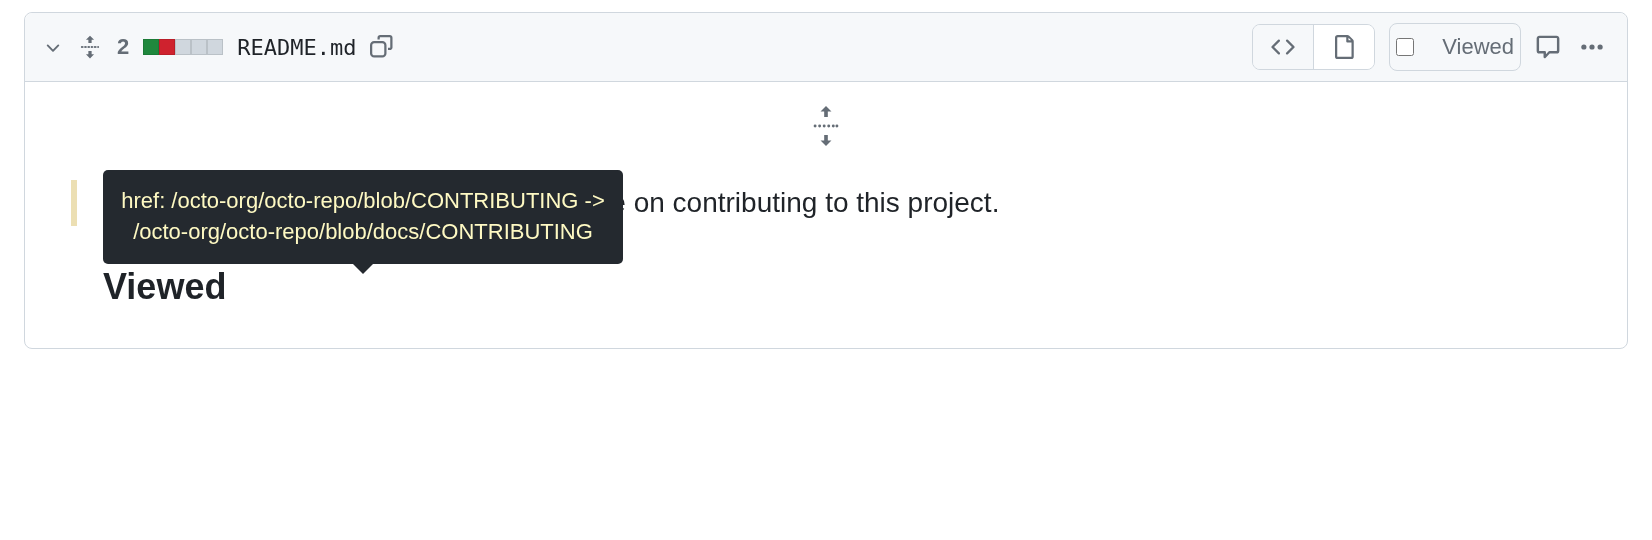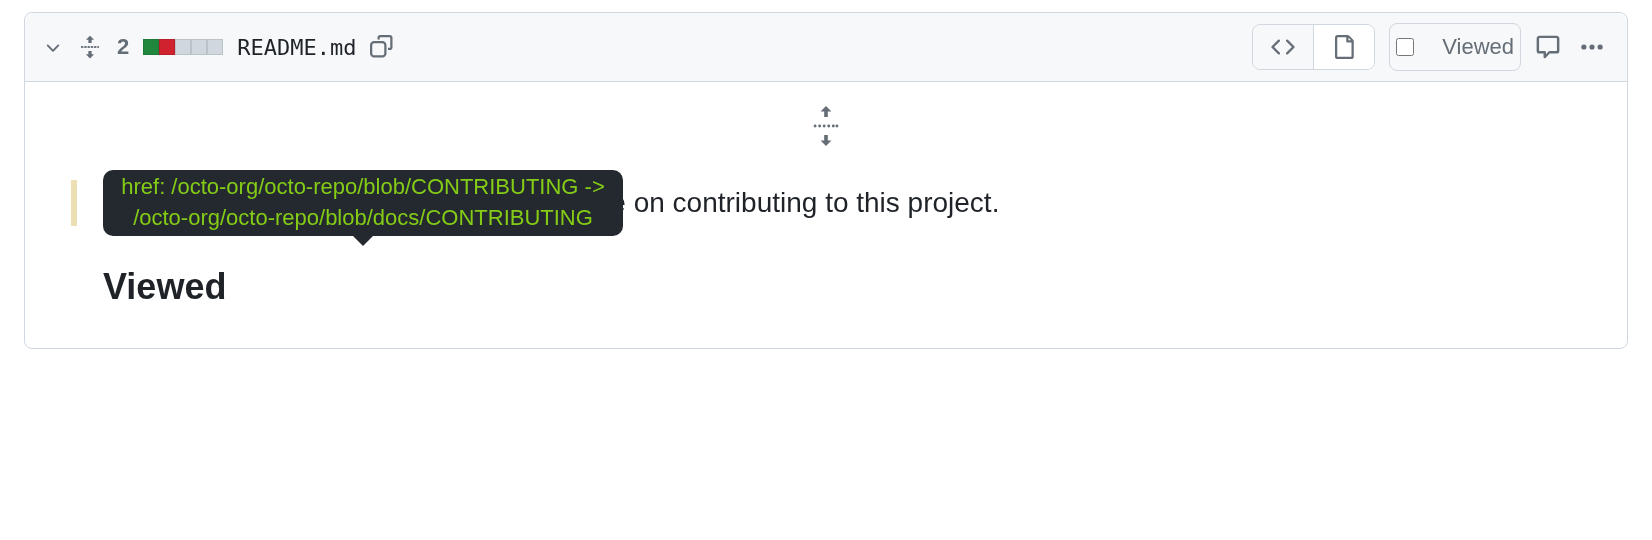--- a/index.html
+++ b/index.html
@@ -78,25 +78,25 @@
   }
   .heading {
     font-size: 36px;
     font-weight: 700;
     padding: 40px 0 0 78px;
   }
   
   .tooltip {
     position:absolute;
     background:#24292f;
-    color:#84cc16;
+    color:#fef9c3;
     font-size:22px;
     line-height:1.4;
-    padding:2px 18px;
-    border-radius:10px;
+    padding:16px 18px;
+    border-radius:5px;
     text-align:center;
     max-width: 520px;
     z-index:10;
     left: 78px;
     top: 88px;
   }
   .tooltip::after {
     content:"";
     position:absolute;
     bottom:-10px; left:250px;

